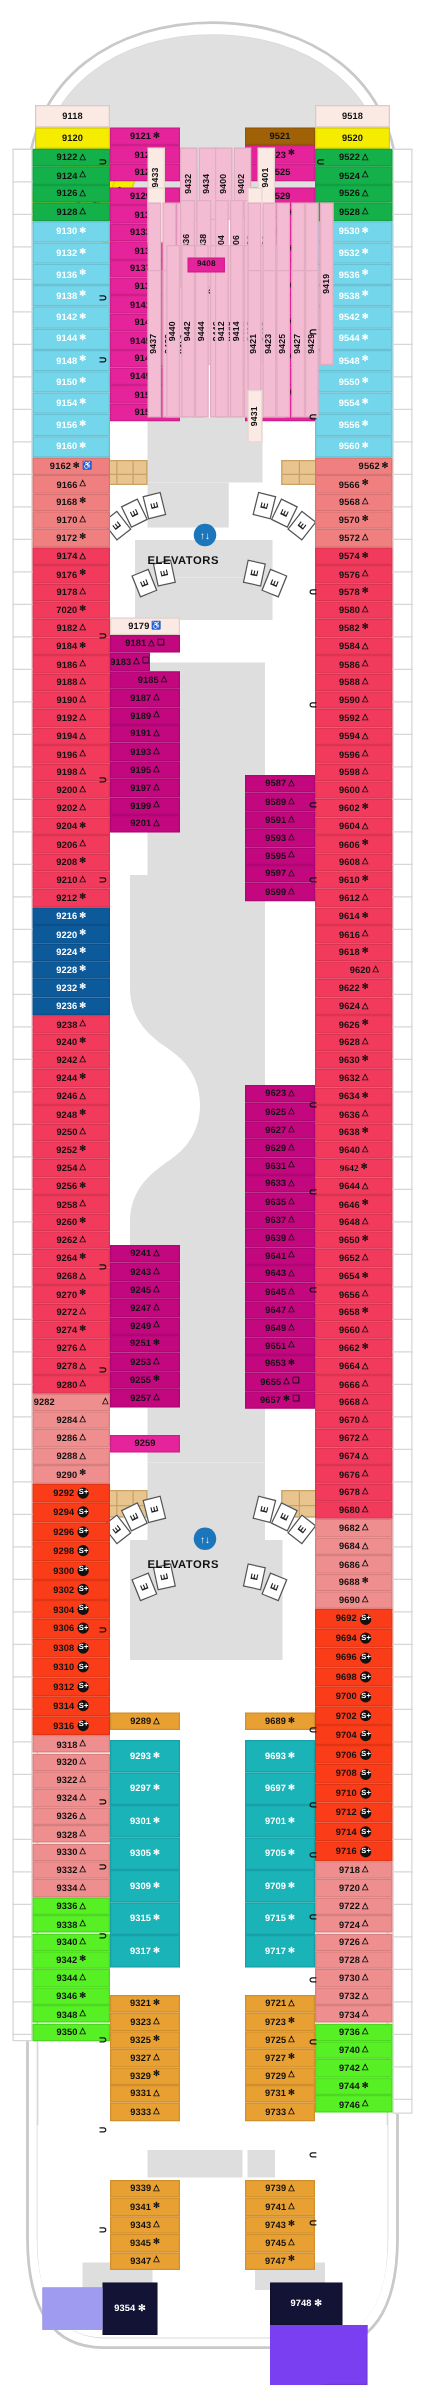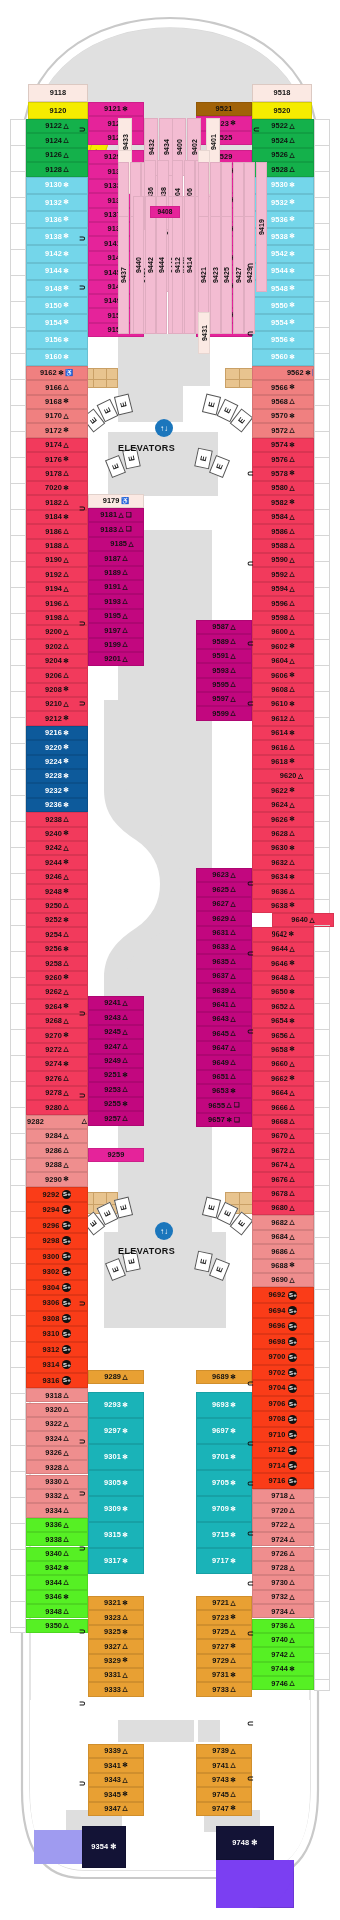--- a/index.html
+++ b/index.html
@@ -902,21 +902,21 @@
         <span class="sym">✻</span>
       </div>
       <div class="cab" style="left:252px;top:884.1999999999991px;width:62px;height:14.4px;background:#f23a5c;color:#111;border:1px solid rgba(0,0,0,.10);">
         <span>9636</span>
         <span class="sym">△</span>
       </div>
       <div class="cab" style="left:252px;top:898.5999999999991px;width:62px;height:14.4px;background:#f23a5c;color:#111;border:1px solid rgba(0,0,0,.10);">
         <span>9638</span>
         <span class="sym">✻</span>
       </div>
-      <div class="cab" style="left:252px;top:912.9999999999991px;width:62px;height:14.4px;background:#f23a5c;color:#111;border:1px solid rgba(0,0,0,.10);margin-left:20px;">
+      <div class="cab" style="left:252px;top:912.9999999999991px;width:62px;height:14.4px;background:#f23a5c;color:#111;border:1px solid rgba(0,0,0,.10);">
         <span>9640</span>
         <span class="sym">△</span>
       </div>
       <div class="cab" style="left:252px;top:927.3999999999991px;width:62px;height:14.4px;background:#f23a5c;color:#111;border:1px solid rgba(0,0,0,.10);font-family:Liberation Serif, serif;">
         <span>9642</span>
         <span class="sym">✻</span>
       </div>
       <div class="cab" style="left:252px;top:941.799999999999px;width:62px;height:14.4px;background:#f23a5c;color:#111;border:1px solid rgba(0,0,0,.10);">
         <span>9644</span>
         <span class="sym">△</span>
@@ -1238,21 +1238,21 @@
         <span>9153</span>
       </div>
       <div class="cab" style="left:88px;top:494px;width:56px;height:14px;background:#fbe9e3;color:#111;border:1px solid rgba(0,0,0,.10);">
         <span>9179</span>
         <span class="sym">♿</span>
       </div>
       <div class="cab" style="left:88px;top:508px;width:56px;height:14.4px;background:#c2077f;color:#111;border:1px solid rgba(0,0,0,.10);">
         <span>9181</span>
         <span class="sym">△ ❑</span>
       </div>
-      <div class="cab" style="left:88px;top:522.4px;width:56px;height:14.4px;background:#c2077f;color:#111;border:1px solid rgba(0,0,0,.10);">
+      <div class="cab" style="left:88px;top:522.4px;width:32px;height:14.4px;background:#c2077f;color:#111;border:1px solid rgba(0,0,0,.10);">
         <span>9183</span>
         <span class="sym">△ ❑</span>
       </div>
       <div class="cab" style="left:88px;top:536.8px;width:56px;height:14.4px;background:#c2077f;color:#111;border:1px solid rgba(0,0,0,.10);padding-left:12px;">
         <span>9185</span>
         <span class="sym">△</span>
       </div>
       <div class="cab" style="left:88px;top:551.1999999999999px;width:56px;height:14.4px;background:#c2077f;color:#111;border:1px solid rgba(0,0,0,.10);">
         <span>9187</span>
         <span class="sym">△</span>

